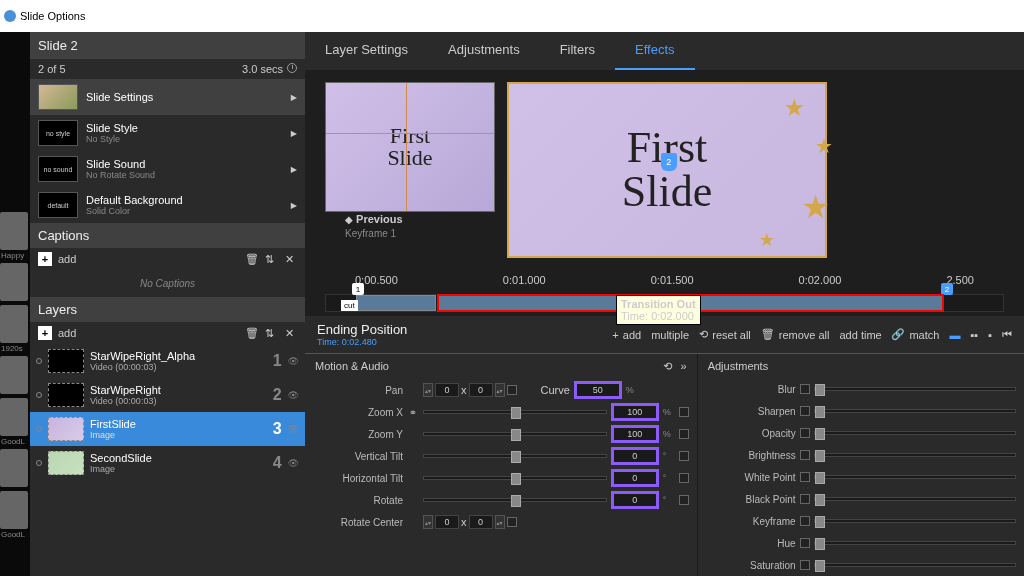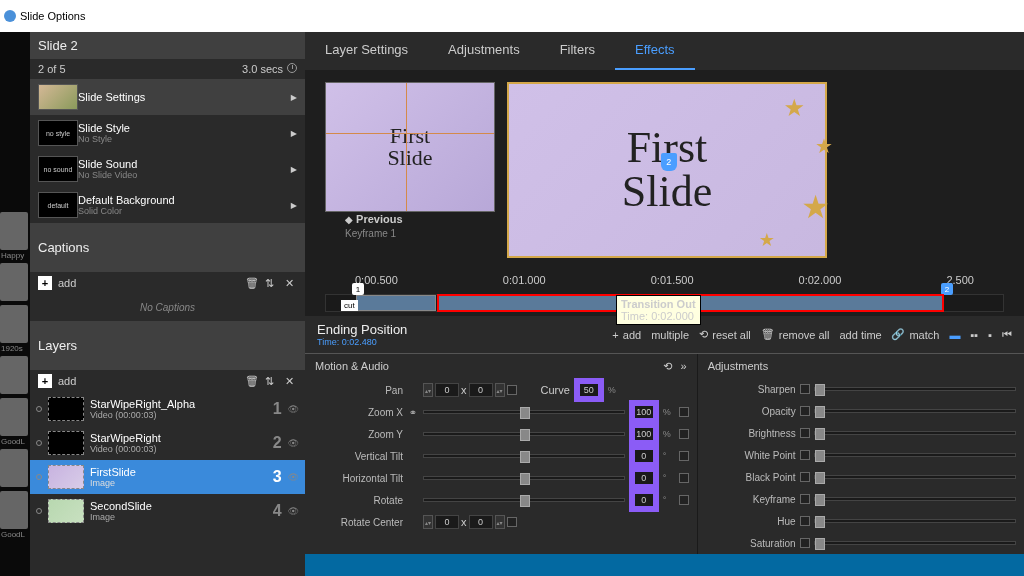--- a/index.html
+++ b/index.html
@@ -9,29 +9,29 @@
 .titlebar-text{color:#000;font-size:11px}
 .main{display:flex;height:558px}
 .thumb-col{width:30px;background:#0a0a0a;display:flex;flex-direction:column;gap:2px;padding-top:180px}
 .thumb-col .thumb{width:28px;height:38px;background:#666;border-radius:2px;overflow:hidden}
 .thumb-label{font-size:8px;color:#888;padding:1px}
 .sidebar{width:275px;background:#2a2a2a;display:flex;flex-direction:column}
 .section-hdr{background:#404040;padding:6px 8px;font-size:13px;color:#eee}
 .status-row{display:flex;justify-content:space-between;padding:4px 8px;background:#2a2a2a;font-size:10px;color:#aaa;align-items:center}
 .clock-icon{display:inline-block;width:10px;height:10px;border:1px solid #999;border-radius:50%;margin-left:4px;position:relative}
 .clock-icon::after{content:"";position:absolute;top:1px;left:4px;width:1px;height:4px;background:#999}
-.slide-item{display:flex;align-items:center;padding:5px 8px;background:#2a2a2a;height:36px}
+.slide-item{display:flex;align-items:center;padding:5px 8px;background:#2a2a2a;gap:8px;height:36px}
 .slide-item.sub{background:#404040}
 .slide-item .thumb{width:40px;height:26px;background:#000;border:1px solid #555;display:flex;align-items:center;justify-content:center;font-size:7px}
 .slide-item .thumb.img{background:linear-gradient(135deg,#d4b896,#8a9a5b)}
 .slide-item .info{flex:1}
 .slide-item .title{color:#fff;font-size:11px}
 .slide-item .sub-text{color:#888;font-size:9px}
 .arrow-r{color:#ccc;font-size:8px}
-.capt-hdr,.layers-hdr{background:#404040;padding:17px 8px;font-size:13px;color:#eee}
+.capt-hdr,.layers-hdr{background:#404040;padding:5px 8px;font-size:13px;color:#eee}
 .toolbar-row{display:flex;align-items:center;padding:4px 8px;background:#2a2a2a;gap:6px}
 .add-btn{background:#fff;color:#000;width:14px;height:14px;display:flex;align-items:center;justify-content:center;font-weight:bold;font-size:11px}
 .toolbar-row .tools{display:flex;gap:8px;color:#888}
 .tool-icon{width:12px;height:12px;font-size:11px}
 .no-captions{text-align:center;font-style:italic;color:#888;padding:8px;font-size:10px}
 .layer-row{display:flex;align-items:center;padding:4px 6px;gap:6px;height:34px;background:#2a2a2a}
 .layer-row.selected{background:#3a8adb}
 .layer-row .dot{width:6px;height:6px;border-radius:50%;border:1px solid #888}
 .layer-thumb{width:36px;height:24px;border:1px dashed #888;background:#000}
 .layer-thumb.slide1{background:linear-gradient(135deg,#c8b3e0,#d8cce8)}
@@ -77,21 +77,21 @@
 .panels{display:flex;background:#333;border-top:1px solid #555}
 .panel{background:#2a2a2a}
 .panel-l{flex:1.2;border-right:1px solid #1a1a1a}
 .panel-r{flex:1}
 .panel-hdr{display:flex;justify-content:space-between;padding:6px 10px;background:#2a2a2a;font-size:12px;color:#eee}
 .panel-hdr .icons{display:flex;gap:8px;color:#aaa}
 .ctrl-row{display:flex;align-items:center;padding:3px 8px;gap:4px;height:22px}
 .ctrl-label{width:90px;text-align:right;color:#bbb;font-size:10px}
 .ctrl-slider{flex:1;height:4px;background:#1a1a1a;position:relative;border:1px solid #444}
 .ctrl-slider .handle{position:absolute;top:-4px;width:10px;height:12px;background:#888;border:1px solid #aaa}
-.ctrl-val{width:30px;background:#1a1a1a;border:6px solid #8b5cf6;text-align:center;font-size:9px;padding:1px}
+.ctrl-val{width:48px;background:#1a1a1a;border:3px solid #8b5cf6;text-align:center;font-size:9px;padding:1px}
 .unit{color:#888;font-size:9px;width:12px}
 .link-icon{color:#aaa;font-size:10px;width:12px;text-align:center}
 .check{width:10px;height:10px;border:1px solid #666;background:#222}
 .xy-inp{display:flex;gap:2px;align-items:center}
 .xy-inp input{width:24px;background:#1a1a1a;border:1px solid #444;color:#ccc;font-size:9px;text-align:center;padding:1px}
 .arrows{width:10px;height:14px;background:#333;border:1px solid #555;font-size:6px;color:#888;display:flex;flex-direction:column;align-items:center;justify-content:center}
 </style>
 </head>
 <body>
 
@@ -152,21 +152,21 @@
           <div class="info">
             <div class="title">Slide Style</div>
             <div class="sub-text">No Style</div>
           </div>
           <span class="arrow-r">▶</span>
         </div>
         <div class="slide-item">
           <div class="thumb ">no sound</div>
           <div class="info">
             <div class="title">Slide Sound</div>
-            <div class="sub-text">No Slide Video</div>
+            <div class="sub-text">No Rotate Sound</div>
           </div>
           <span class="arrow-r">▶</span>
         </div>
         <div class="slide-item">
           <div class="thumb ">default</div>
           <div class="info">
             <div class="title">Default Background</div>
             <div class="sub-text">Solid Color</div>
           </div>
           <span class="arrow-r">▶</span>
@@ -397,20 +397,27 @@
               </div>
             </div>
           </div>
       </div>
       <div class="panel panel-r">
         <div class="panel-hdr">
             <span>Adjustments</span>
           </div>
         <div id="adj-rows">
             <div class="ctrl-row">
+              <div class="ctrl-label">Blur</div>
+              <div class="check"></div>
+              <div class="ctrl-slider">
+                <div class="handle" style="left:0"></div>
+              </div>
+            </div>
+            <div class="ctrl-row">
               <div class="ctrl-label">Sharpen</div>
               <div class="check"></div>
               <div class="ctrl-slider">
                 <div class="handle" style="left:0"></div>
               </div>
             </div>
             <div class="ctrl-row">
               <div class="ctrl-label">Opacity</div>
               <div class="check"></div>
               <div class="ctrl-slider">

